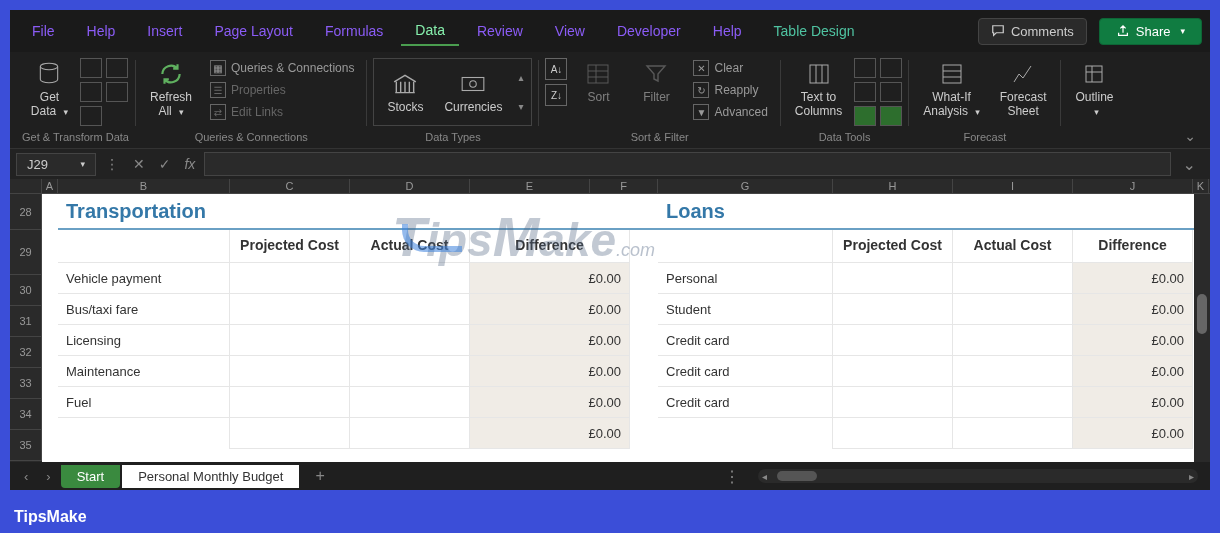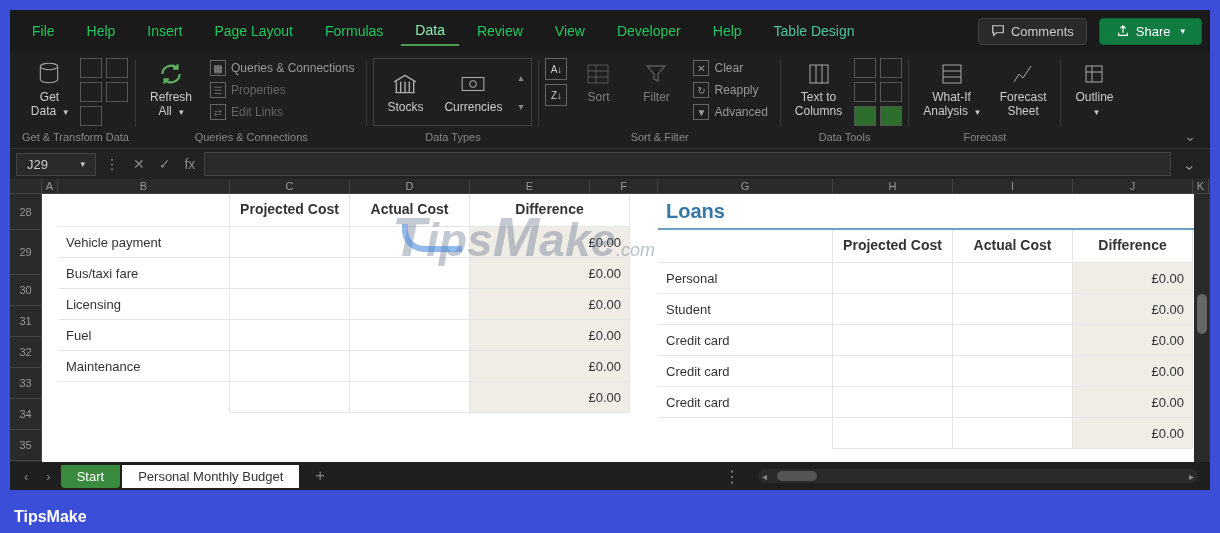--- a/index.html
+++ b/index.html
@@ -1,21 +1,21 @@
 <!DOCTYPE html>
 <html><head>
 <meta charset="utf-8">
 <style>
 * { margin: 0; padding: 0; box-sizing: border-box; font-family: 'Segoe UI', Tahoma, sans-serif; }
 body { background: #3b4ed8; width: 1220px; height: 533px; overflow: hidden; }
 .app { background: #1a1a1a; margin: 10px; height: 480px; color: #ccc; display: flex; flex-direction: column; }
 
 
 .menubar { display: flex; align-items: center; background: #1a1a1a; padding: 6px 8px; gap: 4px; }
-.menubar .tab { padding: 6px 14px; color: #22c55e; font-size: 14px; cursor: pointer; }
+.menubar .tab { padding: 6px 14px; color: #8b5cf6; font-size: 14px; cursor: pointer; }
 .menubar .tab.active { border-bottom: 2px solid #4a9d4f; color: #86efac; }
 .menubar .spacer { flex: 1; }
 .btn-comments { background: #2a2a2a; border: 1px solid #444; color: #ccc; padding: 5px 12px; border-radius: 4px; font-size: 13px; display: flex; align-items: center; gap: 6px; cursor: pointer; }
 .btn-share { background: #107c41; border: 1px solid #0d6636; color: #fff; padding: 5px 16px; border-radius: 4px; font-size: 13px; display: flex; align-items: center; gap: 6px; cursor: pointer; margin-left: 8px; }
 .chev { font-size: 9px; margin-left: 4px; }
 
 
 .ribbon { background: #1f1f1f; display: flex; align-items: stretch; padding: 4px 6px 0; border-bottom: 1px solid #333; position: relative; }
 .group { display: flex; flex-direction: column; align-items: center; padding: 2px 6px; }
 .group-body { display: flex; align-items: flex-start; gap: 4px; flex: 1; }
@@ -29,21 +29,21 @@
 .small-btn.dim { color: #666; }
 .mini-ico { width: 16px; height: 16px; display: inline-flex; align-items: center; justify-content: center; border: 1px solid #666; font-size: 10px; }
 .stack-icons { display: flex; flex-direction: column; gap: 4px; }
 .stack-icons .ic { width: 22px; height: 20px; border: 1px solid #555; cursor: pointer; }
 .ribbon-collapse { position: absolute; right: 14px; bottom: 4px; color: #888; font-size: 14px; cursor: pointer; }
 
 
 .namebar { display: flex; align-items: center; background: #222; padding: 3px 6px; gap: 4px; }
 .namebox { background: #2a2a2a; border: 1px solid #444; color: #ccc; padding: 3px 10px; font-size: 13px; width: 80px; display: flex; justify-content: space-between; align-items: center; }
 .fbar-ic { color: #888; padding: 0 5px; font-size: 14px; cursor: pointer; }
-.fbar-ic.fx { }
+.fbar-ic.fx { font-style: italic; }
 .formula-input { flex: 1; background: #2a2a2a; border: 1px solid #444; height: 24px; color: #ccc; padding: 0 8px; font-size: 13px; }
 .fbar-expand { color: #888; padding: 0 8px; cursor: pointer; }
 
 
 .colhdr { display: flex; background: #2a2a2a; border-bottom: 1px solid #444; }
 .corner { width: 32px; border-right: 1px solid #444; }
 .ch { color: #999; font-size: 11px; text-align: center; border-right: 1px solid #444; padding: 1px 0; }
 
 
 .grid-wrap { display: flex; flex: 1; overflow: hidden; background: #111; }
@@ -382,28 +382,29 @@
           <span class="big">M</span>
           <span>ake</span>
           <span class="com">.com</span>
       </div>
       <div class="wm-underline"></div>
 
       <div style="display:flex">
         <div style="width:16px"></div>
 
         <div style="width:600px">
+          <div class="sec-title hdr-row" style="height:36px">Transportation</div>
           <div class="tbl">
             <div class="col colA">
               <div class="cell ch-cell"></div>
               <div class="cell">Vehicle payment</div>
               <div class="cell">Bus/taxi fare</div>
               <div class="cell">Licensing</div>
+              <div class="cell">Maintenance</div>
               <div class="cell">Fuel</div>
-              <div class="cell">Maintenance</div>
             </div>
             <div class="col colPC">
               <div class="cell ch-cell">Projected Cost</div>
               <div class="cell"></div>
                 <div class="cell"></div>
                 <div class="cell"></div>
                 <div class="cell"></div>
                 <div class="cell"></div>
                 <div class="cell"></div>
             </div>

